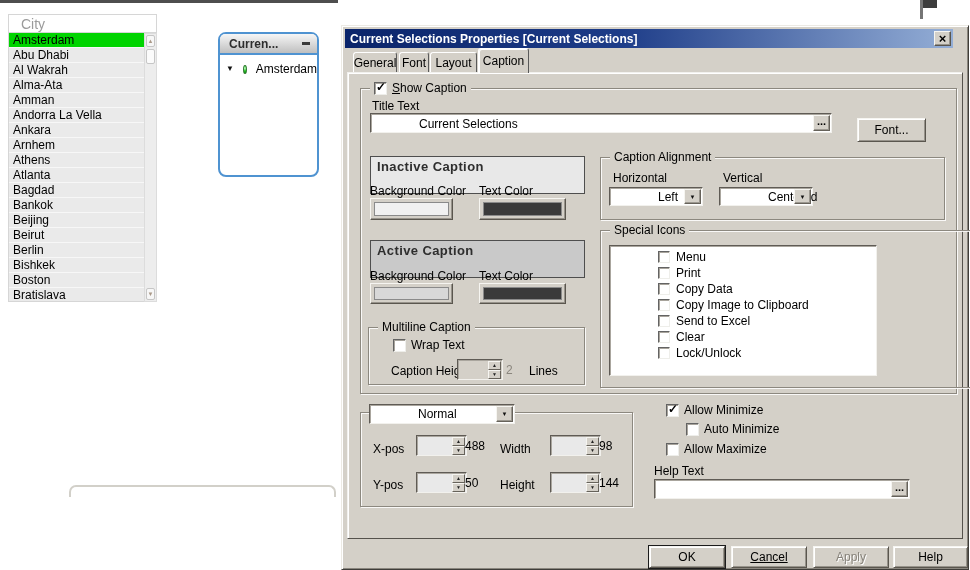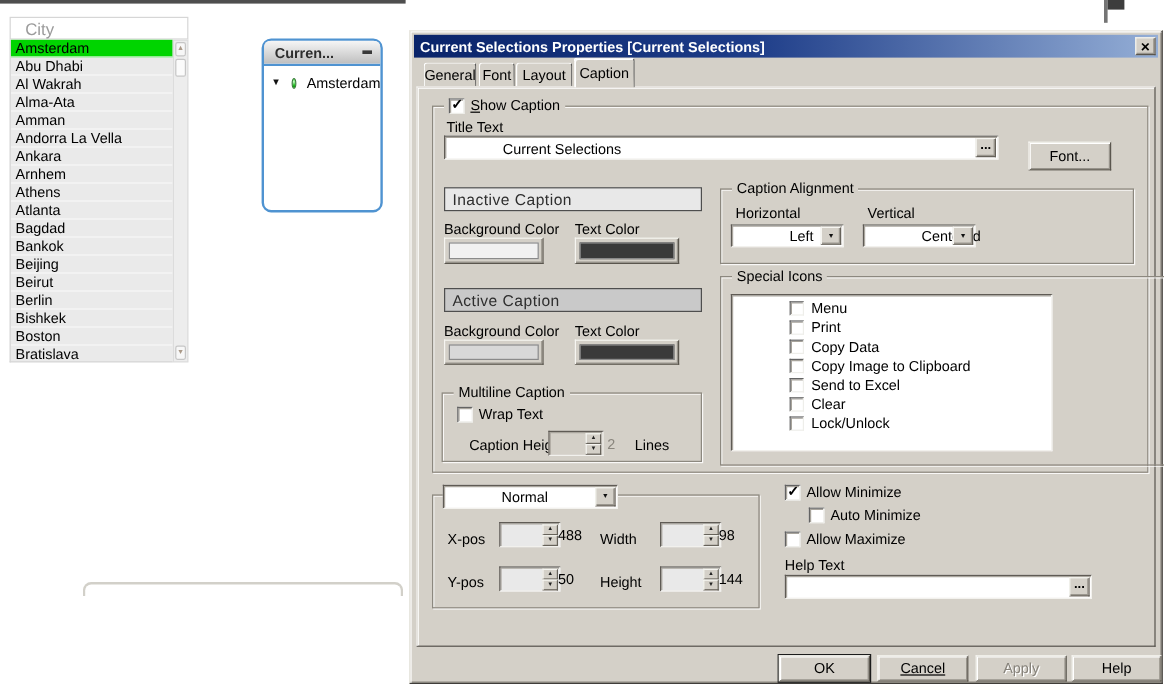--- a/index.html
+++ b/index.html
@@ -14,21 +14,21 @@
   .btn-default { box-shadow: 0 0 0 1px #1c1c1c, inset 1px 1px 0 #fff, inset -1px -1px 0 #97938b; }
   .btn-disabled { color:#86827a; text-shadow:1px 1px 0 #fff; }
   .field { background:#fff; border:1px solid; border-color:#5f5b55 #f2f1ed #f2f1ed #5f5b55;
            box-shadow: inset 1px 1px 0 #aaa69e; padding-left: 44px; }
   .grp { border:1px solid #8c887f; box-shadow: 1px 1px 0 rgba(255,255,255,.85), inset 1px 1px 0 rgba(255,255,255,.85); }
   .grp-legend { position:absolute; top:-8px; left:9px; background:#d4d0c8; padding:0 4px; font-size:12px; line-height:15px; display:flex; align-items:center; gap:5px; }
   .lbl { position:absolute; font-size:12px; line-height:14px; white-space:nowrap; }
   .cb { display:inline-block; position:relative; width:13px; height:13px; background:#fff; flex:0 0 13px;
         border:1px solid; border-color:#636363 #eeeeea #eeeeea #636363; box-shadow: inset 1px 1px 0 #a8a49c; }
   .cb-mark { position:absolute; left:1px; top:-3px; font-size:12px; font-weight:bold; color:#000; }
-  .cb-row { position:absolute; display:flex; align-items:flex-end; gap:5px; font-size:12px; white-space:nowrap; }
+  .cb-row { position:absolute; display:flex; align-items:flex-end; gap:5px; font-size:12px; white-space:nowrap;margin-left:12px; }
   .combo { position:absolute; }
   .combo-val { display:block; padding:2px 0 0 4px; font-size:12px; white-space:nowrap; }
   .combo-dd, .more-btn { position:absolute; background:#d4d0c8; border:1px solid; border-color:#f6f5f1 #66625a #66625a #f6f5f1;
         box-shadow: inset -1px -1px 0 #9b978f; display:flex; align-items:center; justify-content:center; }
   .combo-dd { right:1px; top:1px; bottom:1px; width:17px; font-size:6px; color:#111; }
   .more-btn { right:1px; top:1px; width:17px; height:16px; font-size:11px; font-weight:bold; line-height:6px; padding-bottom:5px; }
   .input-text { display:block; padding:3px 18px 0 4px; font-size:12px; white-space:nowrap; overflow:hidden; }
   .spin { position:absolute; }
   .spin-val { display:block; padding:3px 14px 0 4px; font-size:12px; }
   .spin-btns { position:absolute; right:1px; top:1px; bottom:1px; width:13px; display:flex; flex-direction:column; }
@@ -67,36 +67,36 @@
   .cswin-row { display:flex; align-items:center; margin-top:7px; padding-left:6px; }
   .tree-arrow { font-size:8px; color:#111; line-height:8px; }
   .led { width:9px; height:9px; border-radius:50%; margin-left:9px;
          background:radial-gradient(circle at 35% 30%, #c6ffc6, #27c427 55%, #0a8a0a); border:1px solid #357a35; }
   .cs-val { margin-left:9px; font-size:12px; }
 
   
   .dialog { left:341px; top:25px; width:628px; height:545px; background:#d4d0c8;
             border:1px solid; border-color:#eceae4 #3f3d39 #3f3d39 #eceae4;
             box-shadow: inset 1px 1px 0 #fff, inset -1px -1px 0 #8a867e; }
-  .titlebar { position:absolute; left:3px; top:3px; right:3px; height:19px;
+  .titlebar { position:absolute; left:3px; top:3px; right:15px; height:19px;
               background:linear-gradient(90deg,#0a246a 0%,#1d3c88 45%,#94aed6 100%);
               color:#fff; font-size:12px; font-weight:bold; display:flex; align-items:center; padding-left:5px; }
   .dlg-title { white-space:nowrap; }
   .xbtn { position:absolute; right:2px; top:2px; width:17px; height:15px; background:#d4d0c8;
           border:1px solid; border-color:#f6f5f1 #5a564e #5a564e #f6f5f1; box-shadow: inset -1px -1px 0 #97938b;
           display:flex; align-items:center; justify-content:center; }
   .x-glyph { font-size:13px; font-weight:bold; color:#000; line-height:10px; }
   .tabpage { position:absolute; left:5px; top:46px; width:616px; height:467px; background:#d4d0c8;
              border:1px solid; border-color:#f2f1ee #55524c #55524c #f2f1ee; box-shadow: inset 1px 1px 0 #fff; }
   .tab { position:absolute; top:26px; height:20px; background:#d4d0c8; border:1px solid; border-bottom:none;
          border-color:#fff #5a5a5a transparent #fff; border-radius:3px 3px 0 0; font-size:12px;
          display:flex; align-items:center; justify-content:center; }
   .tab.active { top:22px; height:25px; z-index:3; box-shadow: inset 1px 1px 0 #fff; }
 
-  .preview-bar { position:absolute; height:20px; border:1px solid #4e4e4e; font-size:13px; font-weight:normal;
+  .preview-bar { position:absolute; height:38px; border:1px solid #4e4e4e; font-size:13px; font-weight:bold;
                  color:#2e2e2e; line-height:20px; padding-left:6px; letter-spacing:.4px; }
   .swatch { position:absolute; background:#d4d0c8; border:1px solid; border-color:#f6f5f1 #5a564e #5a564e #f6f5f1;
             box-shadow: inset -1px -1px 0 #97938b; padding:3px; }
   .swatch-fill { width:100%; height:100%; border:1px solid #8a8a8a; }
   .icons-list { position:absolute; left:8px; top:14px; width:268px; height:131px; padding-top:3px; overflow:hidden; }
   .icons-row { display:flex; align-items:center; gap:6px; height:16px; padding-left:4px; font-size:12px; }
   .icons-row .cb { width:12px; height:12px; flex:0 0 12px; }
   .dlg-btn { position:absolute; height:22px; font-size:12px; line-height:20px;text-align:center; }
 </style>
 </head>

